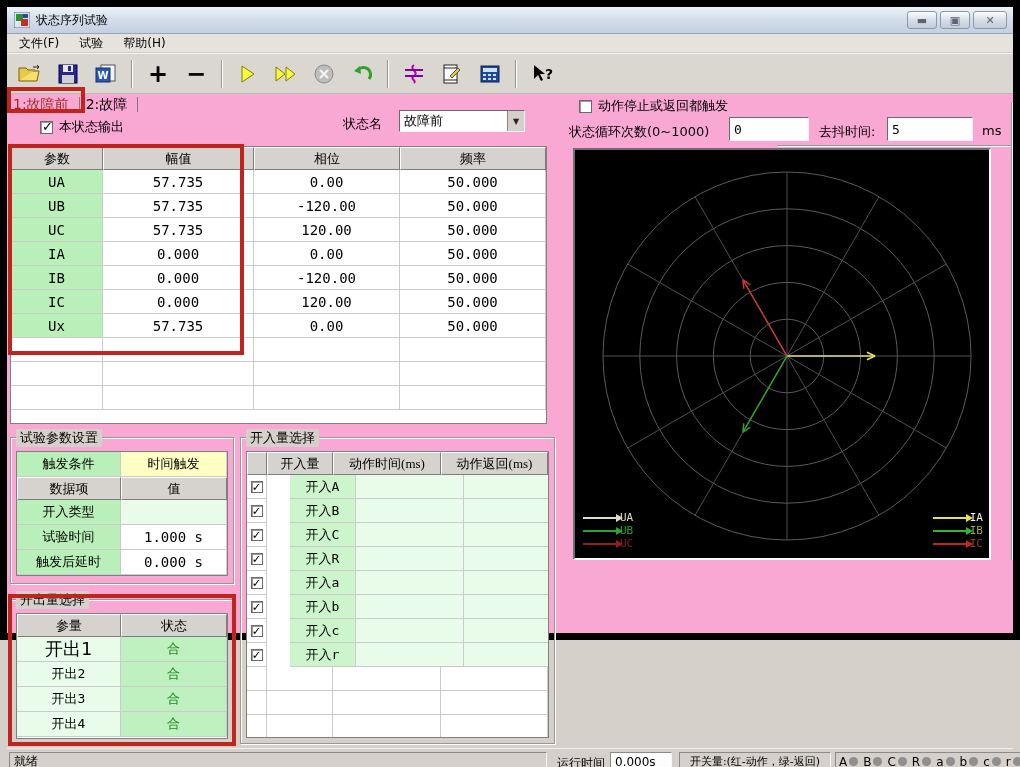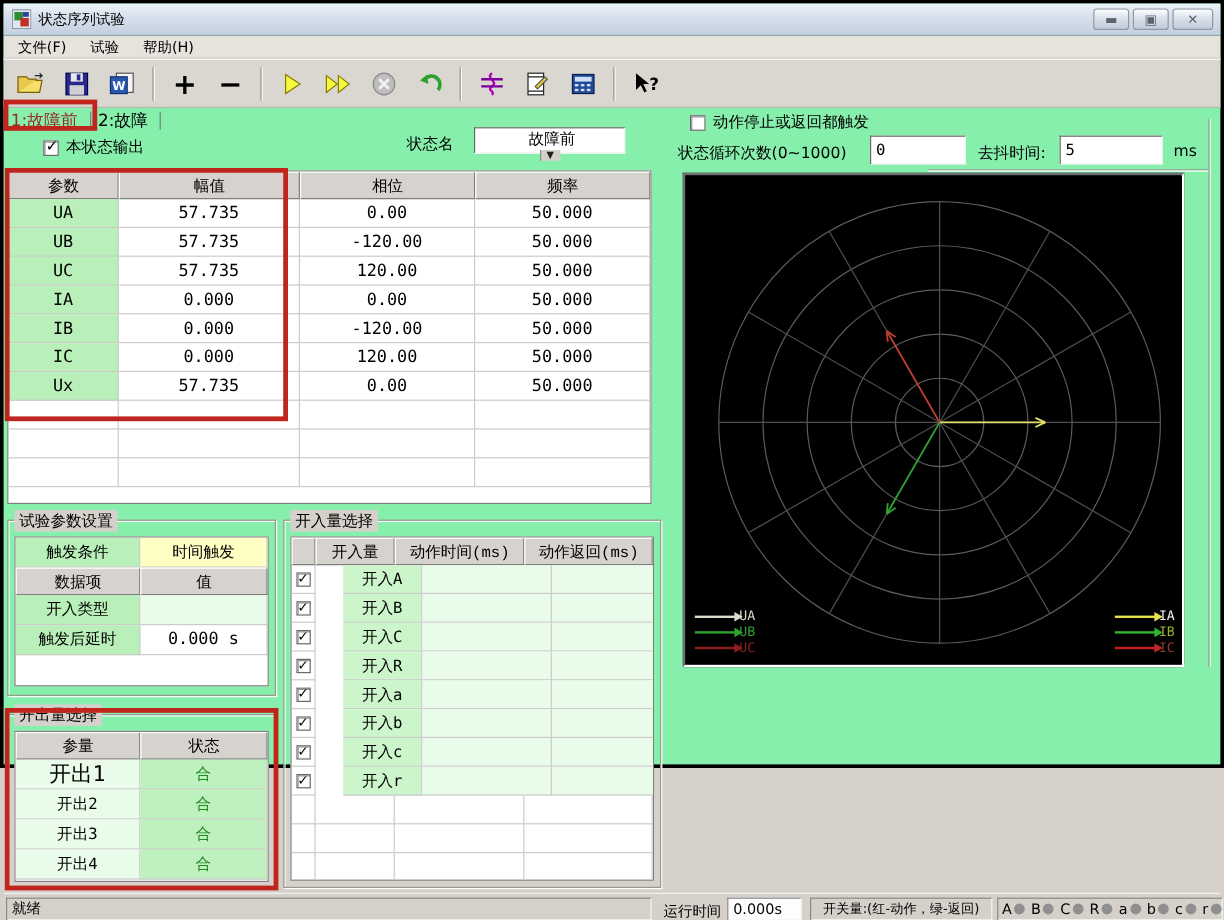--- a/index.html
+++ b/index.html
@@ -1,18 +1,18 @@
 <!DOCTYPE html>
 <html><head>
 <meta charset="utf-8">
 <style>
   * { margin:0; padding:0; box-sizing:border-box; }
   html,body { width:1020px; height:767px; }
   body { font-family:"DejaVu Sans", sans-serif; font-size:13px; color:#000; background:#d5d1ca; position:relative; overflow:hidden; }
-  #win { position:absolute; left:0; top:0; width:1020px; height:640px; background:#86efac; border:3px solid #000000; }
+  #win { position:absolute; left:0; top:0; width:1020px; height:640px; background:#f9a8d4; border:7px solid #000000; }
 
   
   .titlebar { position:absolute; left:0; top:0; width:100%; height:27px;
     background:linear-gradient(#eef3f9,#d5dfeb 45%,#c3d0e1); border-bottom:1px solid #98a4b4;
     display:flex; align-items:center; }
   .app-icon { width:16px; height:16px; margin:0 6px 0 7px; }
   .title-text { font-size:12px; }
   .cap-btns { position:absolute; right:6px; top:4px; display:flex; gap:3px; }
   .cap-btn { width:30px; height:18px; background:linear-gradient(#fdfefe,#d7dee8 50%,#c2ccd9);
     border:1px solid #8e99a8; border-radius:3px; display:flex; align-items:center; justify-content:center;
@@ -42,35 +42,35 @@
 
   
   .cb { width:13px; height:13px; background:#fff; border:1px solid #6a6a6a;
     box-shadow:inset 1px 1px 0 #9a9a9a; position:relative; flex:none; }
   .cb.checked::after { content:"✓"; position:absolute; left:1px; top:-3px; font-size:13px; font-weight:bold; }
 
   .lbl { font-size:13px; }
 
   
   .combo { position:absolute; height:22px; background:#fff; border:1px solid;
-    border-color:#6a6a6a #f2f2f2 #f2f2f2 #6a6a6a; display:flex; align-items:center;flex-direction:column; }
+    border-color:#6a6a6a #f2f2f2 #f2f2f2 #6a6a6a; display:flex; align-items:center; }
   .combo-val { flex:1; padding-left:4px; font-size:13px; }
   .combo-btn { width:17px; height:100%; background:#d5d1ca; border-left:1px solid #8a8a8a;
     display:flex; align-items:center; justify-content:center; font-size:8px; color:#222; }
   .field { position:absolute; height:24px; background:#fff; border:1px solid;
     border-color:#6a6a6a #f2f2f2 #f2f2f2 #6a6a6a; font:13px "DejaVu Sans Mono", monospace; padding-left:4px; outline:none; }
 
   
   .tbl { position:absolute; background:#fff; border:1px solid #808080; overflow:hidden; }
   .tr { display:flex; }
   .td, .th { display:flex; align-items:center; justify-content:center; flex:none;
     border-right:1px solid #cbcbcb; border-bottom:1px solid #cbcbcb; height:24px;
     font:14px "DejaVu Sans Mono", monospace; }
   .th { background:#d6d3ce; border:1px solid; border-color:#ffffff #7d7d7d #7d7d7d #ffffff;
-    font-family:Liberation Mono, monospace; font-size:13px; height:23px; }
+    font-family:Liberation Serif, serif; font-size:13px; height:23px; }
   .green  { background:#b9f0b9; }
   .green2 { background:#ccf5cc;margin-left:23px; }
   .green3 { background:#e9fbe9; }
   .green4 { background:#bff0bf; color:#1f8a1f; }
   .yellow { background:#ffffc4; }
 
   
   .group { position:absolute; border:1px solid #9a978f; box-shadow:1px 1px 0 #ffffff, inset 1px 1px 0 #ffffff; }
   .group-label { position:absolute; top:-9px; left:5px; background:#d5d1ca; padding:0 4px; font-size:13px; }
 
@@ -372,20 +372,24 @@
         </div>
       <div class="tr">
         <div class="th" style="width:104px">数据项</div>
         <div class="th" style="width:106px">值</div>
       </div>
       <div class="tr" style="height:25px">
           <div class="td green" style="width:104px;height:25px;font-family:'DejaVu Sans',sans-serif;font-size:13px">开入类型</div>
           <div class="td green3" style="width:106px;height:25px;font-family:'DejaVu Sans',sans-serif;font-size:13px"></div>
         </div>
       <div class="tr" style="height:25px">
+          <div class="td green" style="width:104px;height:25px;font-family:'DejaVu Sans',sans-serif;font-size:13px">试验时间</div>
+          <div class="td" style="width:106px;height:25px">1.000 s</div>
+        </div>
+      <div class="tr" style="height:25px">
           <div class="td green" style="width:104px;height:25px;font-family:'DejaVu Sans',sans-serif;font-size:13px">触发后延时</div>
           <div class="td" style="width:106px;height:25px">0.000 s</div>
         </div>
     </div>
   </div>
 
   <div class="group" style="left:233px; top:430px; width:315px; height:307px;">
     <span class="group-label">开入量选择</span>
     <div class="tbl" style="left:5px; top:13px; width:303px; height:287px;">
       <div class="tr">

